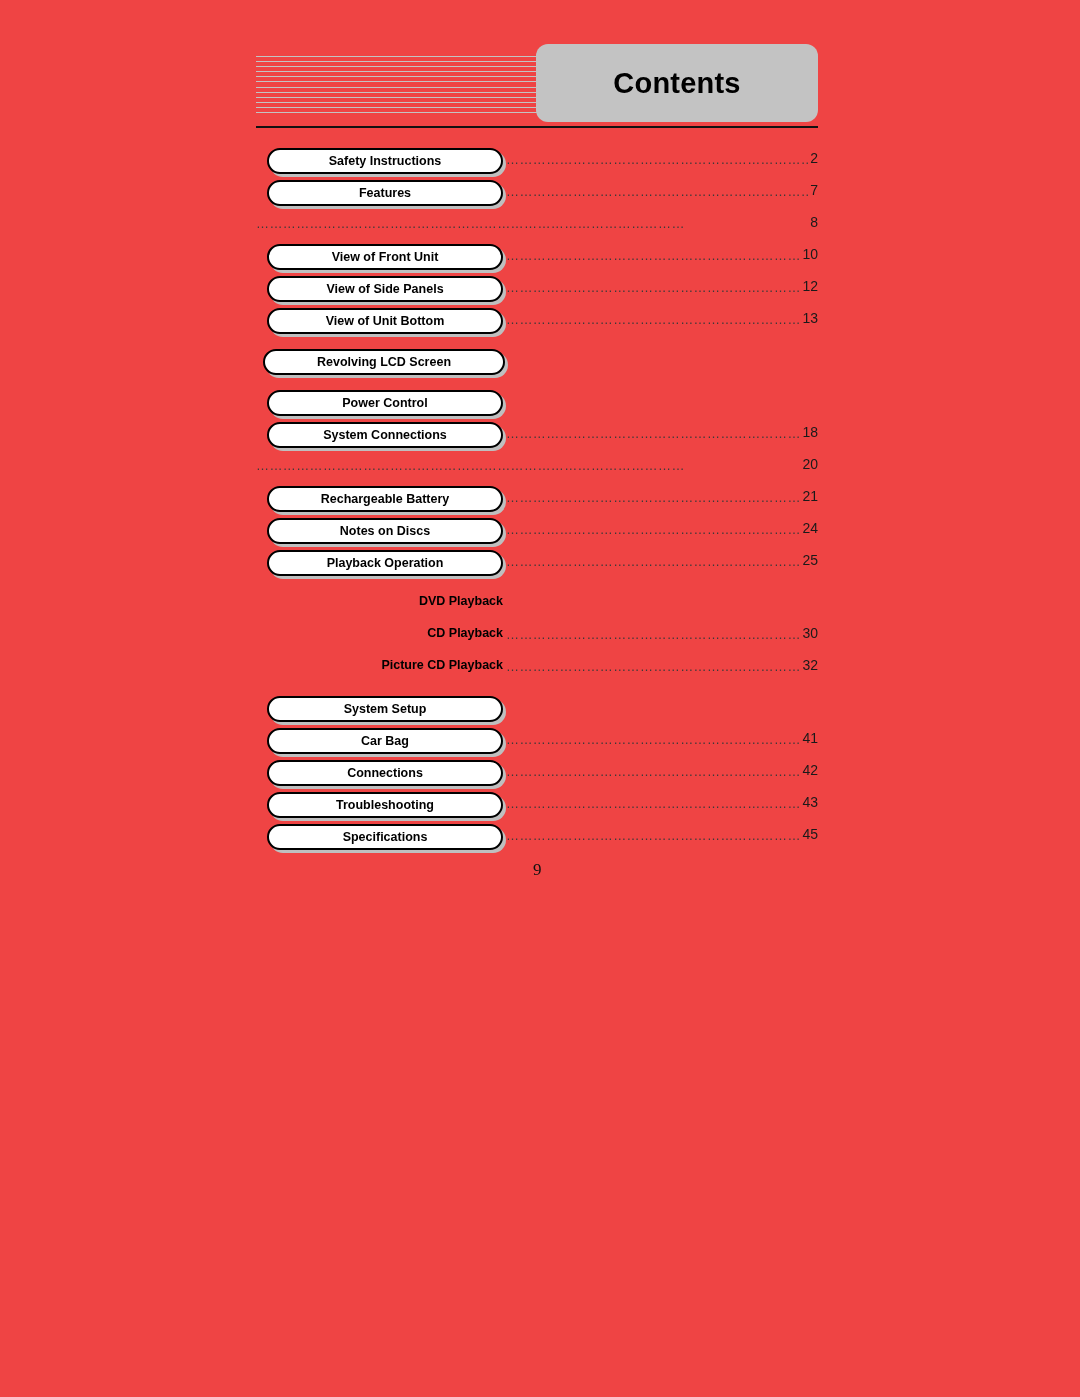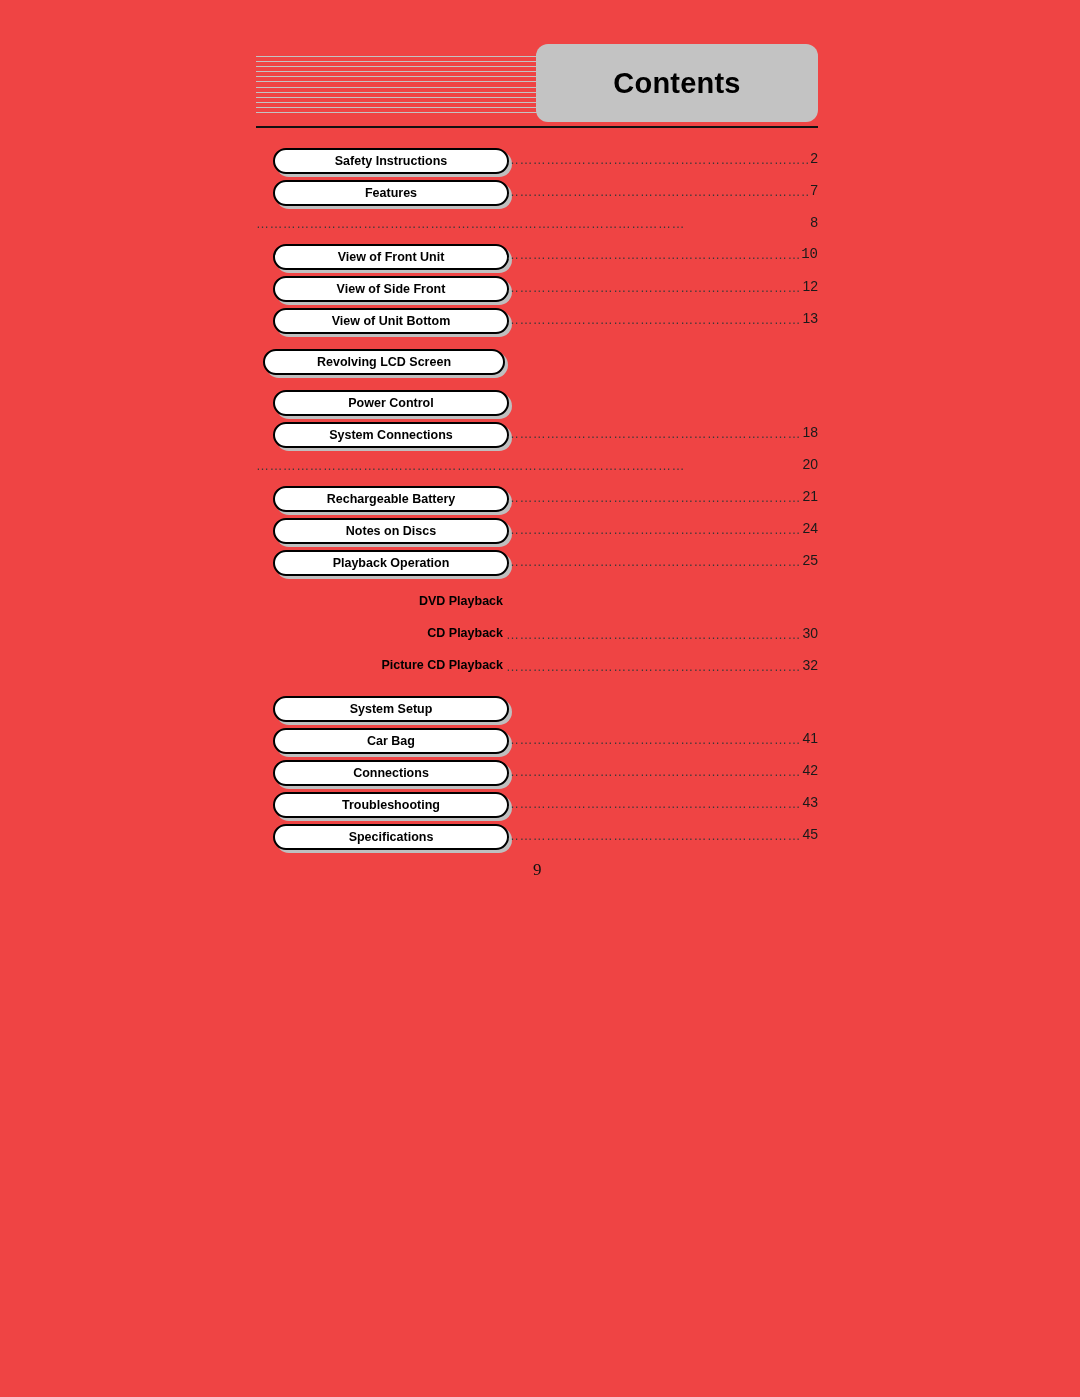--- a/index.html
+++ b/index.html
@@ -97,21 +97,21 @@
   
   .label-cell {
     position: relative;
     width: 250px;
     flex: 0 0 250px;
     height: 30px;
   }
 
   .pill {
     position: absolute;
-    left: 17px;
+    left: 11px;
     top: 0;
     width: 236px;
     height: 26px;
     box-sizing: border-box;
     border: 2px solid #000000;
     border-radius: 13px;
     background: #ffffff;
     box-shadow: 3px 3px 0 0 #bfbfbf;
     display: flex;
     align-items: center;
@@ -166,21 +166,20 @@
   }
   .pagenum {
     flex: 0 0 auto;
     font-size: 14px;
     color: #1a1a1a;
     line-height: 1;
     font-family: "Liberation Sans", sans-serif;
     white-space: nowrap;
   }
   .pagenum.spaced {
-    font-family: Liberation Mono, monospace;
   }
 
   
   #folio {
     position: absolute;
     left: 533px;
     top: 861px;
     font-family: "Liberation Serif", serif;
     font-size: 17px;
     color: #111111;
@@ -249,21 +248,21 @@
           </div>
         </div>
         <div class="page-cell">
           <span class="leader">……………………………………………………………………………………</span>
           <span class="pagenum spaced">10</span>
         </div>
       </div>
       <div class="toc-row">
         <div class="label-cell">
           <div class="pill">
-            <span class="pill-label">View of Side Front</span>
+            <span class="pill-label">View of Side Panels</span>
           </div>
         </div>
         <div class="page-cell">
           <span class="leader">……………………………………………………………………………………</span>
           <span class="pagenum">12</span>
         </div>
       </div>
       <div class="toc-row">
         <div class="label-cell">
           <div class="pill">

